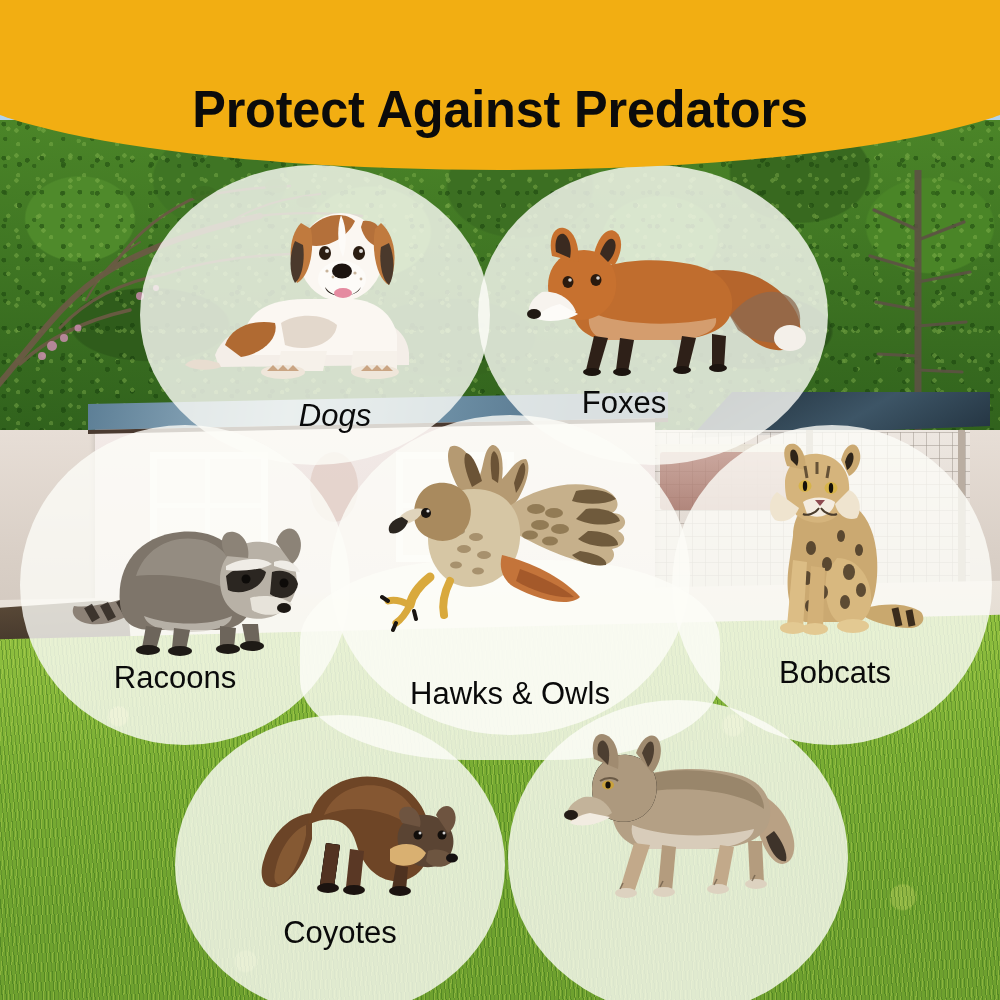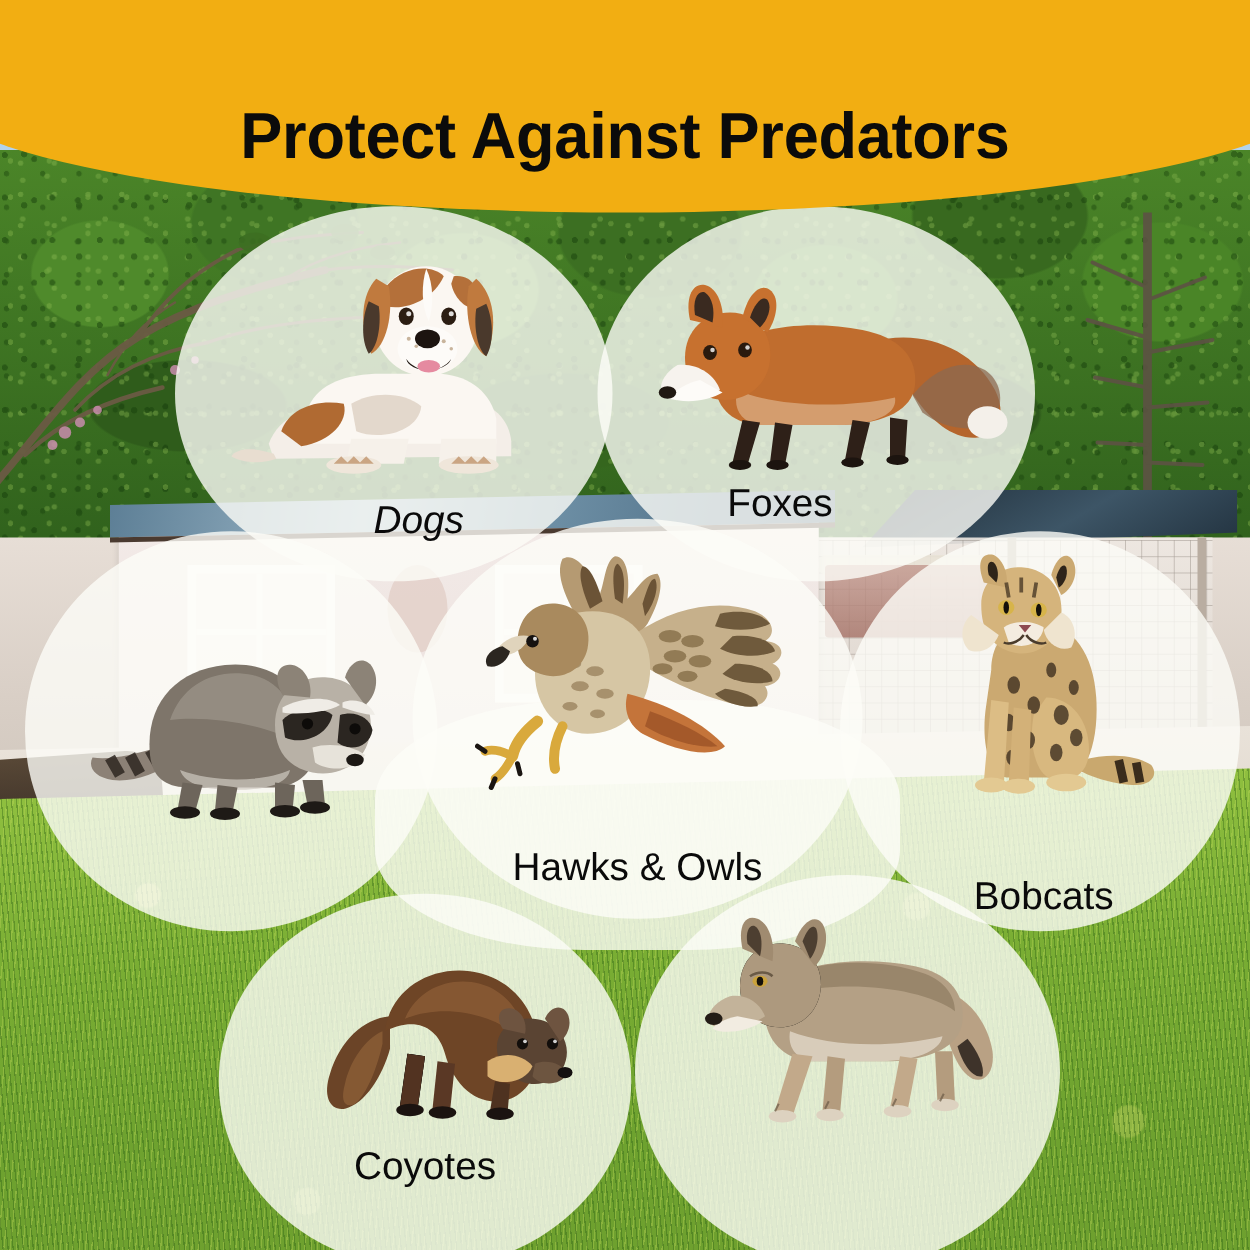--- a/index.html
+++ b/index.html
@@ -389,20 +389,21 @@
       <path d="M150 146 L150 166 L164 168 L166 148 Z" fill="#6d655b"></path>
       <path d="M172 144 L176 164 L190 164 L188 144 Z" fill="#6d655b"></path>
       <g fill="#1e1a16">
         <ellipse cx="78" cy="170" rx="12" ry="5"></ellipse>
           <ellipse cx="110" cy="171" rx="12" ry="5"></ellipse>
         <ellipse cx="158" cy="169" rx="12" ry="5"></ellipse>
           <ellipse cx="182" cy="166" rx="12" ry="5"></ellipse>
       </g>
     </svg>
   </div>
+  <div class="label" style="left:60px;top:660px;width:230px;">Racoons</div>
 
   <div class="cell" style="left:380px;top:435px;">
     <svg width="250" height="200" viewBox="0 0 250 200">
 
       <path d="M86 66 C72 44 64 24 70 12 C80 6 92 22 100 40 C104 30 104 14 112 10 C122 10 124 28 122 44 C130 36 136 24 146 24 C152 32 146 50 138 64 C124 84 100 86 86 66 Z" fill="#b59a72"></path>
       <path d="M92 52 C86 38 82 24 86 18 C92 18 98 32 102 46 Z" fill="#6b5336"></path>
       <path d="M112 44 C110 30 110 18 114 16 C120 20 120 34 118 48 Z" fill="#6b5336"></path>
       <path d="M134 48 C138 36 140 28 144 28 C148 36 142 50 136 58 Z" fill="#6b5336"></path>
 
       <path d="M128 72 C160 50 196 44 224 54 C238 60 242 72 232 78 C246 78 250 90 238 96 C248 100 246 112 232 114 C238 122 230 132 216 130 C192 126 158 112 132 96 Z" fill="#c6b08b"></path>
@@ -493,21 +494,21 @@
       <ellipse cx="60" cy="46" rx="2.2" ry="5" fill="#14100a"></ellipse>
       <ellipse cx="86" cy="48" rx="2.2" ry="5" fill="#14100a"></ellipse>
 
       <path d="M58 62 C66 56 82 56 90 62 C88 76 72 80 62 74 Z" fill="#f4ece0"></path>
       <path d="M70 60 l5 6 5 -6 z" fill="#8e4a50"></path>
       <path d="M74 68 C70 74 62 76 58 74 M76 68 C80 74 88 76 92 74" stroke="#4a3c2c" stroke-width="2" fill="none"></path>
 
       <path d="M60 26 l2 12 M72 22 l0 12 M84 26 l-2 12" stroke="#4a3a26" stroke-width="3" fill="none" opacity=".8"></path>
     </svg>
   </div>
-  <div class="label" style="left:735px;top:655px;width:200px;margin-top:44px;">Bobcats</div>
+  <div class="label" style="left:735px;top:655px;width:200px;">Bobcats</div>
 
   <div class="cell" style="left:250px;top:755px;">
     <svg width="220" height="150" viewBox="0 0 220 150">
 
       <path d="M62 58 C40 60 22 78 14 104 C8 122 14 134 26 132 C42 128 56 106 62 84 Z" fill="#6b4427"></path>
       <path d="M56 70 C42 76 30 94 26 112 C22 126 26 132 34 128 C44 120 52 98 56 80 Z" fill="#8a5d36" opacity=".85"></path>
 
       <path d="M58 70 C62 38 92 18 126 22 C156 26 176 48 180 76 C184 104 170 124 150 126 C128 128 112 110 106 88 C100 66 82 58 58 70 Z" fill="#6e4526"></path>
       <path d="M74 60 C84 36 110 26 134 32 C156 38 170 58 170 80 C152 58 108 46 74 60 Z" fill="#8d5e37" opacity=".75"></path>
 

